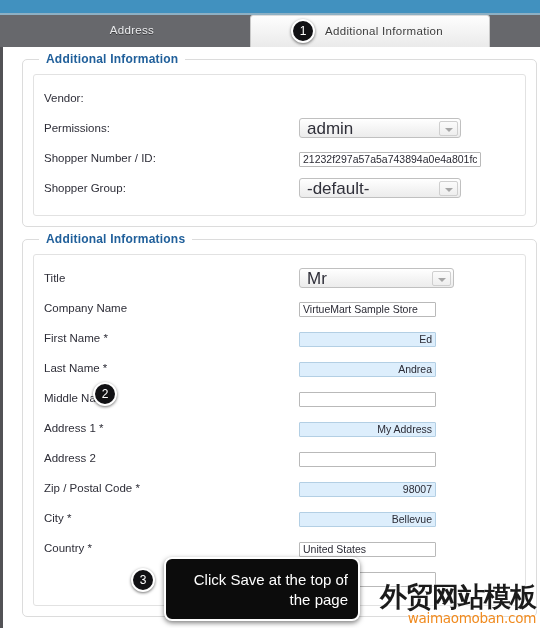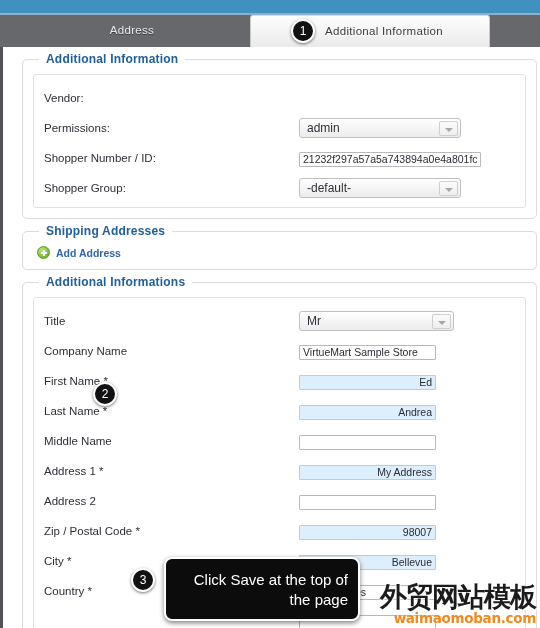--- a/index.html
+++ b/index.html
@@ -91,21 +91,21 @@
     padding: 0 7px;
     color: #21609b;
     font-size: 12px;
     font-weight: bold;
     letter-spacing: .2px;
   }
   .inner-box {
     border: 1px solid #e2e2e2;
     border-radius: 3px;
     background: #fff;
-    padding: 8px 10px 4px 10px;
+    padding: 8px 10px 12px 10px;
   }
 
   
   .row {
     position: relative;
     display: flex;
     align-items: center;
     height: 30px;
   }
   .row .lbl {
@@ -135,21 +135,21 @@
   }
   .w-id   { width: 182px; }
   .w-text { width: 137px; }
 
   .select {
     position: relative;
     width: 162px; height: 20px;
     border: 1px solid #c0c0c0;
     border-radius: 3px;
     background: linear-gradient(180deg,#ffffff 0%,#f4f4f4 55%,#ececec 100%);
-    font-size: 12px;
+    font-size: 17px;
     color: #30303a;
     line-height: 19px;
     padding-left: 7px;
   }
   .select .arrowbox {
     position: absolute; right: 2px; top: 2px;
     width: 19px; height: 15px;
     border: 1px solid #cfcfcf;
     border-radius: 2px;
     background: linear-gradient(180deg,#fbfbfb,#eeeeee);
@@ -233,21 +233,21 @@
     font-size: 27px;
     font-weight: bold;
     color: #1b1b1b;
     line-height: 28px;
     letter-spacing: -1px;
     text-shadow: 0 0 2px #fff, 1px 1px 2px #fff;
   }
   .wm-en {
     font-family: "DejaVu Sans", sans-serif;
     font-size: 13.5px;
-    font-weight: bold;
+    font-weight: normal;
     color: #f08a1e;
     line-height: 15px;
     letter-spacing: -.3px;
     text-shadow: 0 0 2px #fff;
   }
 </style>
 </head>
 <body>
 
 <div id="root">
@@ -299,27 +299,20 @@
               <div class="select">
                 <span>-default-</span>
                 <span class="arrowbox"></span>
               </div>
             </div>
           </div>
 
         </div>
       </div>
 
-      <div class="fieldset" style="padding:10px 10px 6px 10px;">
-        <div class="legend">Shipping Addresses</div>
-        <div class="addaddr">
-          <span class="plus-icon"></span>
-          <span class="addaddr-label">Add Address</span>
-        </div>
-      </div>
 
       <div class="fieldset">
         <div class="legend">Additional Informations</div>
         <div class="inner-box">
 
           <div class="row">
             <div class="lbl">Title</div>
             <div class="ctl">
               <div class="select sel-title">
                 <span>Mr</span>

